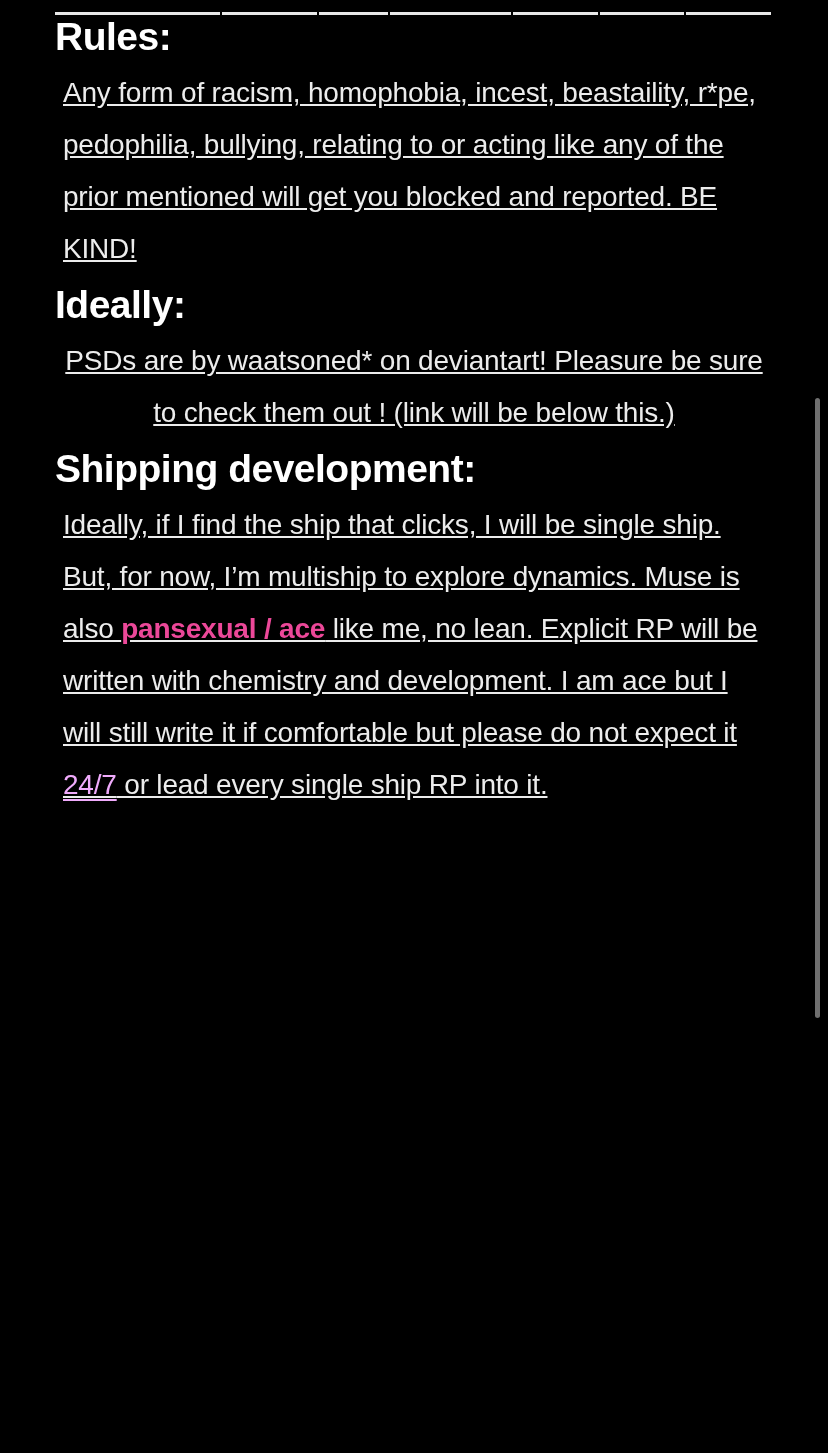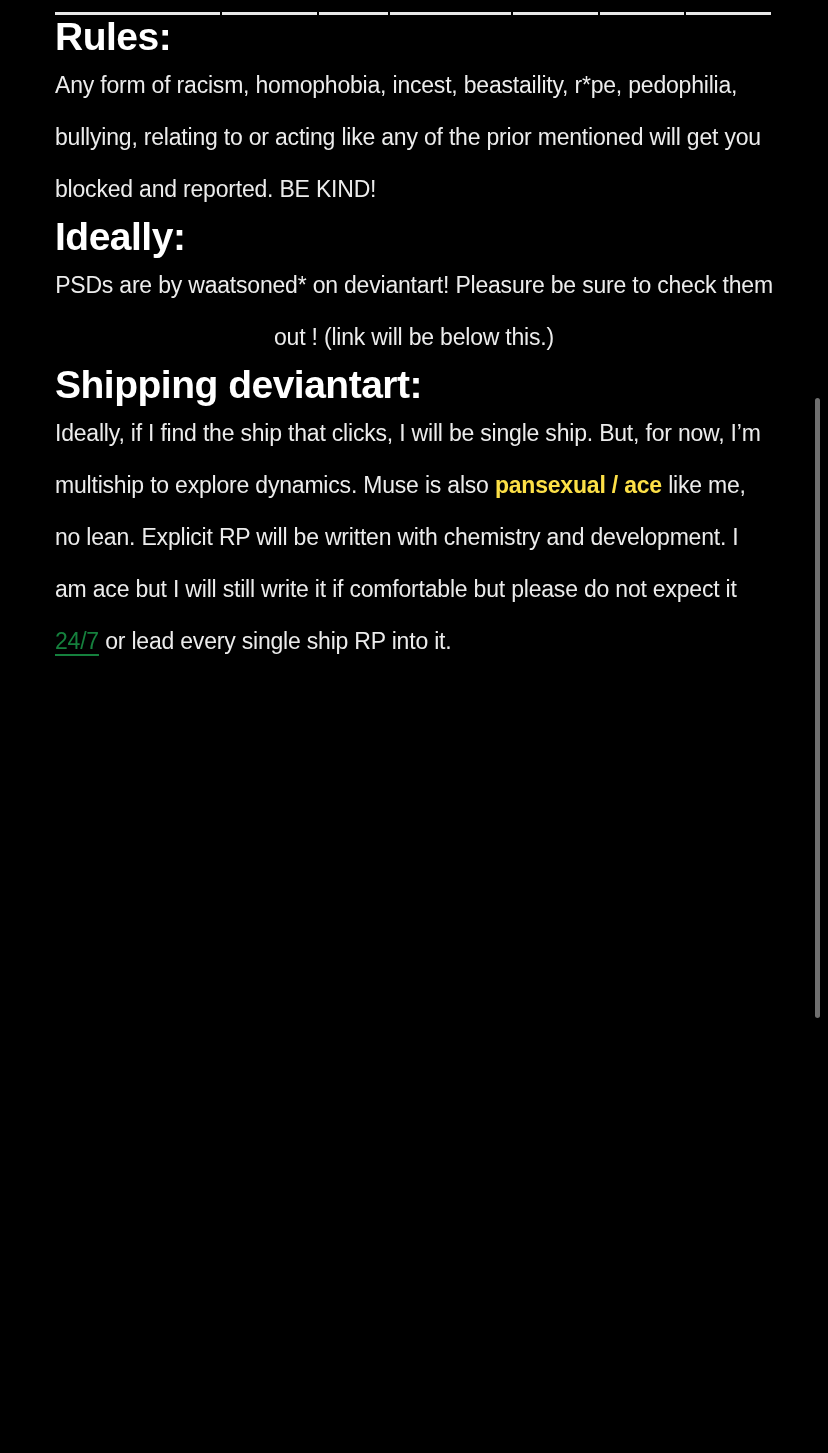--- a/index.html
+++ b/index.html
@@ -41,38 +41,39 @@
   .seg-g { width: 88px; }
 
   h2.section-title {
     font-size: 39px;
     font-weight: bold;
     letter-spacing: -0.5px;
     margin: 0;
     color: #ffffff;
   }
   p.body-text {
-    font-size: 23px;
+    font-size: 28px;
     line-height: 52px;
-    margin: 0;
+    margin: 8px;
     color: #ececec;
     letter-spacing: -0.2px;
+    text-decoration: underline;
   }
   .blk-rules-title { margin-top: 75px; }
   .blk-rules-body { margin-top: 66px; }
   .blk-credits-title { margin-top: 102px; }
   .blk-credits-body { margin-top: 66px; text-align: center; }
   .blk-shipping-title { margin-top: 102px; }
   .blk-shipping-body { margin-top: 66px; }
 
-  b.strong { font-weight: bold; color: #fde047; }
+  b.strong { font-weight: bold; color: #ec4899; }
   .u-link {
     text-decoration: underline;
     text-underline-offset: 5px;
-    color: #15803d;
+    color: #f0abfc;
   }
 
   .scrollbar-track {
     position: absolute;
     right: 4px;
     top: 0;
     width: 6px;
     height: 1453px;
   }
   .scrollbar-thumb {
@@ -101,21 +102,21 @@
   </div>
 
   <h2 class="section-title blk-rules-title">Rules:</h2>
 
   <p class="body-text blk-rules-body">Any form of racism, homophobia, incest, beastaility, r*pe, pedophilia, bullying, relating to or acting like any of the prior mentioned will get you blocked and reported. BE KIND!</p>
 
   <h2 class="section-title blk-credits-title">Ideally:</h2>
 
   <p class="body-text blk-credits-body">PSDs are by waatsoned* on deviantart! Pleasure be sure to check them out ! (link will be below this.)</p>
 
-  <h2 class="section-title blk-shipping-title">Shipping deviantart:</h2>
+  <h2 class="section-title blk-shipping-title">Shipping development:</h2>
 
   <p class="body-text blk-shipping-body"><span>Ideally, if I find the ship that clicks, I will be single ship. But, for now, I’m multiship to explore dynamics. Muse is also </span><b class="strong">pansexual / ace</b><span> like me, no lean. Explicit RP will be written with chemistry and development. I am ace but I will still write it if comfortable but please do not expect it </span><span class="u-link">24/7</span><span> or lead every single ship RP into it.</span></p>
 
   <div class="scrollbar-track">
     <div class="scrollbar-thumb"></div>
   </div>
 
 </div>
 
 </body></html>

